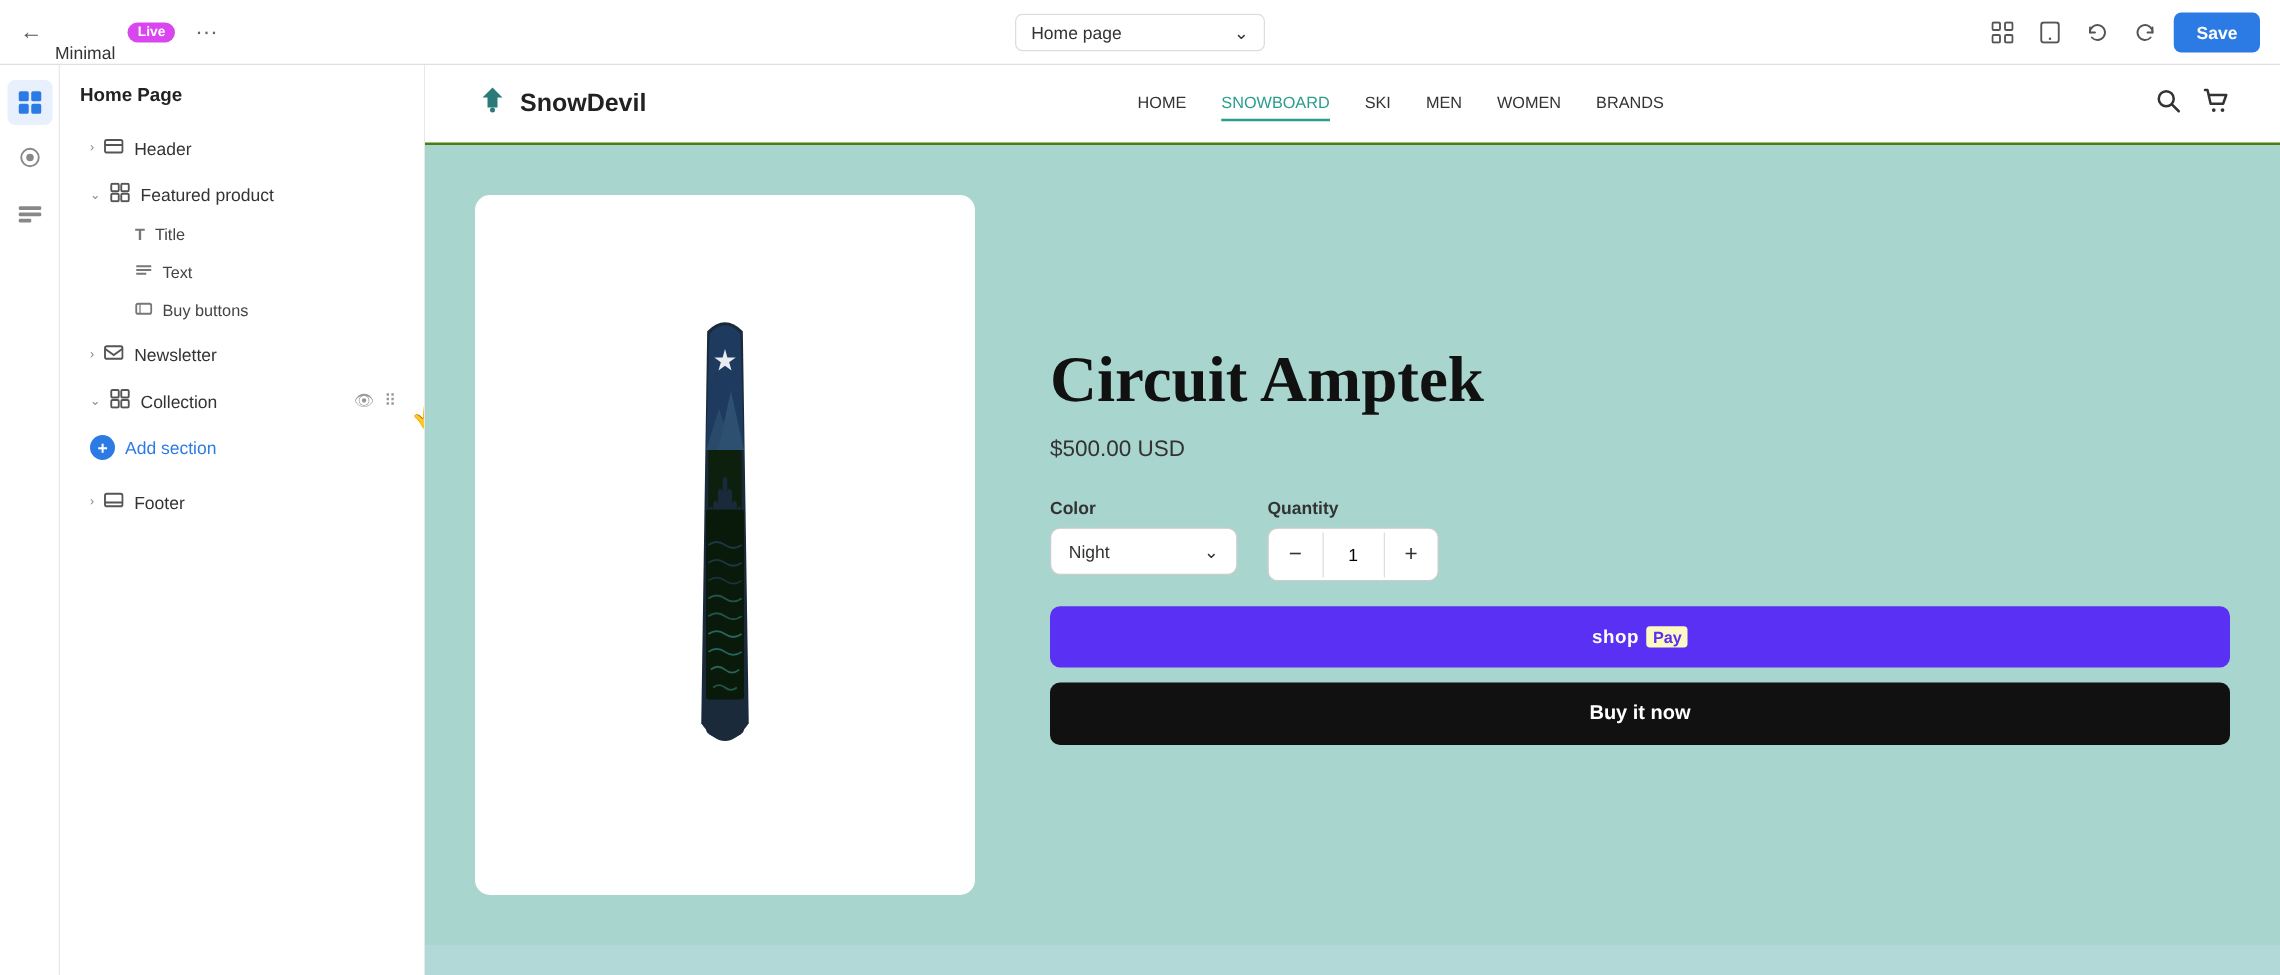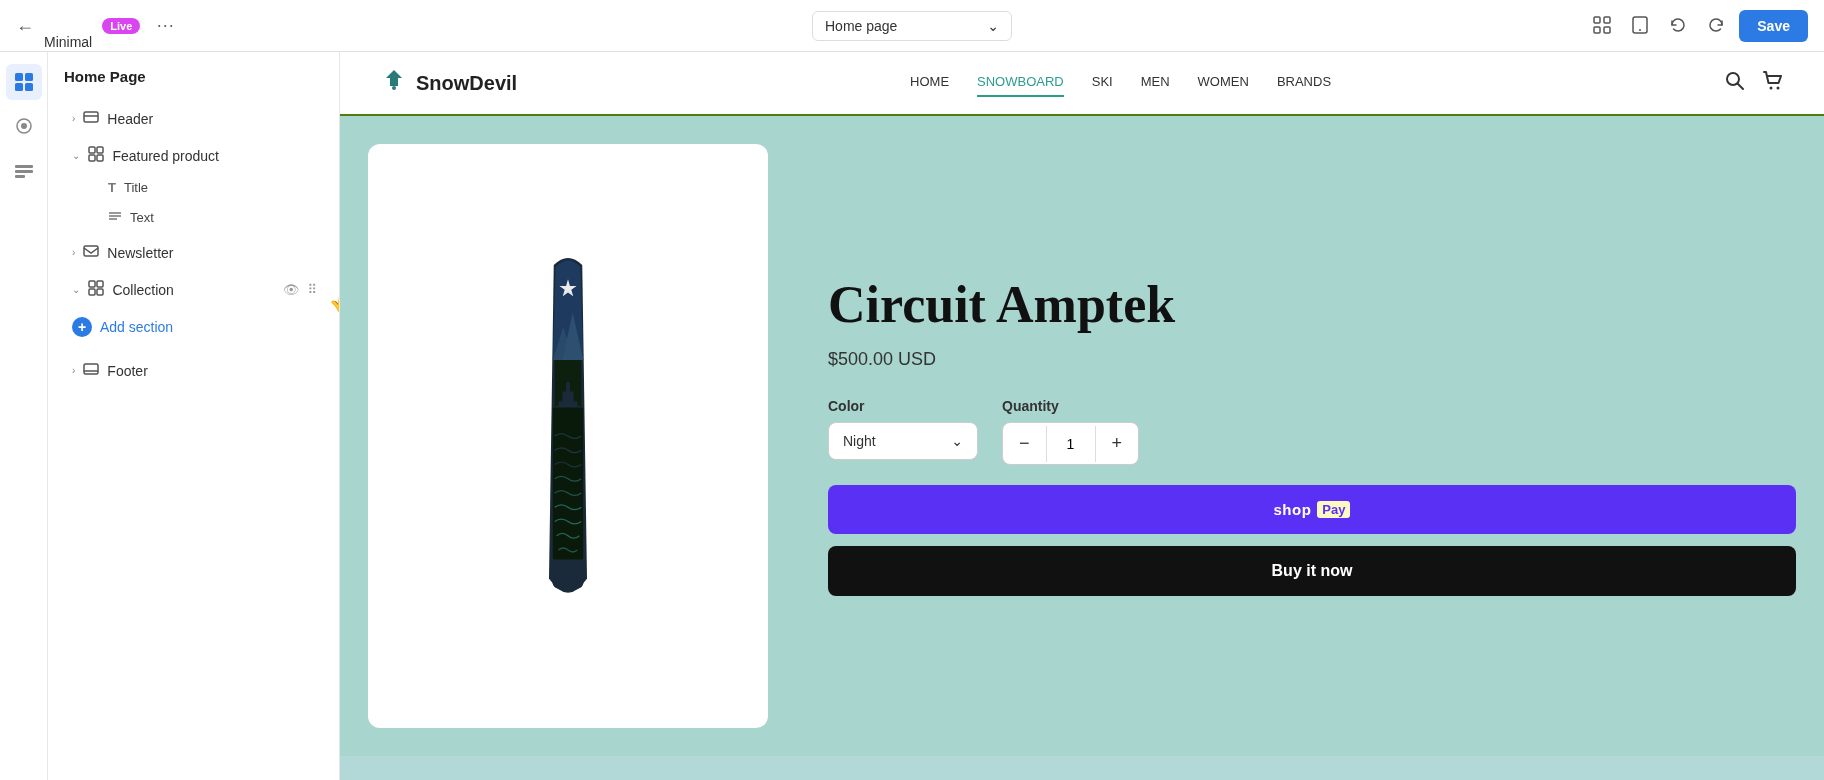--- a/index.html
+++ b/index.html
@@ -22,21 +22,21 @@
     .app-name { font-size: 14px; font-weight: 500; color: #333; margin-top: 32px; }
     .live-badge { background: #d946ef; color: #fff; font-size: 11px; font-weight: 600; padding: 2px 8px; border-radius: 10px; }
     .more-btn { color: #666; font-size: 18px; cursor: pointer; padding: 2px 6px; }
     .topbar-center { display: flex; align-items: center; justify-content: center; flex: 1; }
     .page-selector {
       display: flex; align-items: center; gap: 8px;
       border: 1px solid #ddd; border-radius: 6px;
       padding: 6px 12px; cursor: pointer; font-size: 14px; color: #333;
       background: #fff; min-width: 200px; justify-content: space-between;
     }
-    .topbar-right { display: flex; align-items: flex-start; gap: 8px; flex: 1; justify-content: flex-end; }
+    .topbar-right { display: flex; align-items: center; gap: 8px; flex: 1; justify-content: flex-end; }
     .icon-btn { background: none; border: none; cursor: pointer; color: #555; font-size: 16px; padding: 6px; border-radius: 4px; display: flex; align-items: center; justify-content: center; }
     .save-btn { background: #2c7be5; color: #fff; border: none; border-radius: 6px; padding: 8px 18px; font-size: 14px; font-weight: 600; cursor: pointer; }
 
     
     .main-layout { display: flex; flex: 1; overflow: hidden; }
 
     
     .icon-rail {
       width: 48px;
       background: #fff;
@@ -113,21 +113,21 @@
     .nav-item { font-size: 13px; font-weight: 500; color: #333; text-decoration: none; cursor: pointer; position: relative; padding-bottom: 4px; }
     .nav-item.active::after { content: ''; position: absolute; bottom: -4px; left: 0; right: 0; height: 2px; background: #2a9d8f; }
     .store-actions { display: flex; gap: 16px; align-items: center; }
     .store-action-icon { color: #333; font-size: 18px; cursor: pointer; }
 
     
     .product-section {
       background: #a8d5cd;
       display: flex;
       align-items: stretch;
-      padding: 28px;
+      padding: 40px;
       gap: 60px;
       min-height: 640px;
     }
     .product-image-box {
       background: #fff;
       border-radius: 12px;
       width: 400px;
       min-width: 400px;
       display: flex;
       align-items: center;
@@ -291,20 +291,29 @@
         </div>
         <div class="sub-row">
           <span class="sub-icon">
             <svg width="14" height="14" viewBox="0 0 14 14" fill="none">
                 <line x1="1" y1="4" x2="13" y2="4" stroke="#777" stroke-width="1.5"></line>
                 <line x1="1" y1="7" x2="13" y2="7" stroke="#777" stroke-width="1.5"></line>
                 <line x1="1" y1="10" x2="9" y2="10" stroke="#777" stroke-width="1.5"></line>
               </svg>
           </span>
           <span>Text</span>
+        </div>
+        <div class="sub-row">
+          <span class="sub-icon">
+            <svg width="14" height="14" viewBox="0 0 14 14" fill="none">
+                <rect x="1" y="3" width="12" height="8" rx="1.5" stroke="#777" stroke-width="1.5"></rect>
+                <line x1="4" y1="3" x2="4" y2="11" stroke="#777" stroke-width="1"></line>
+              </svg>
+          </span>
+          <span>Buy buttons</span>
         </div>
       </div>
     </div>
 
     <div class="sidebar-section">
       <div class="section-row">
         <span class="chevron">›</span>
         <span class="section-icon">
           <svg width="16" height="16" viewBox="0 0 16 16" fill="none">
               <rect x="1" y="3" width="14" height="10" rx="1.5" stroke="#555" stroke-width="1.5"></rect>

